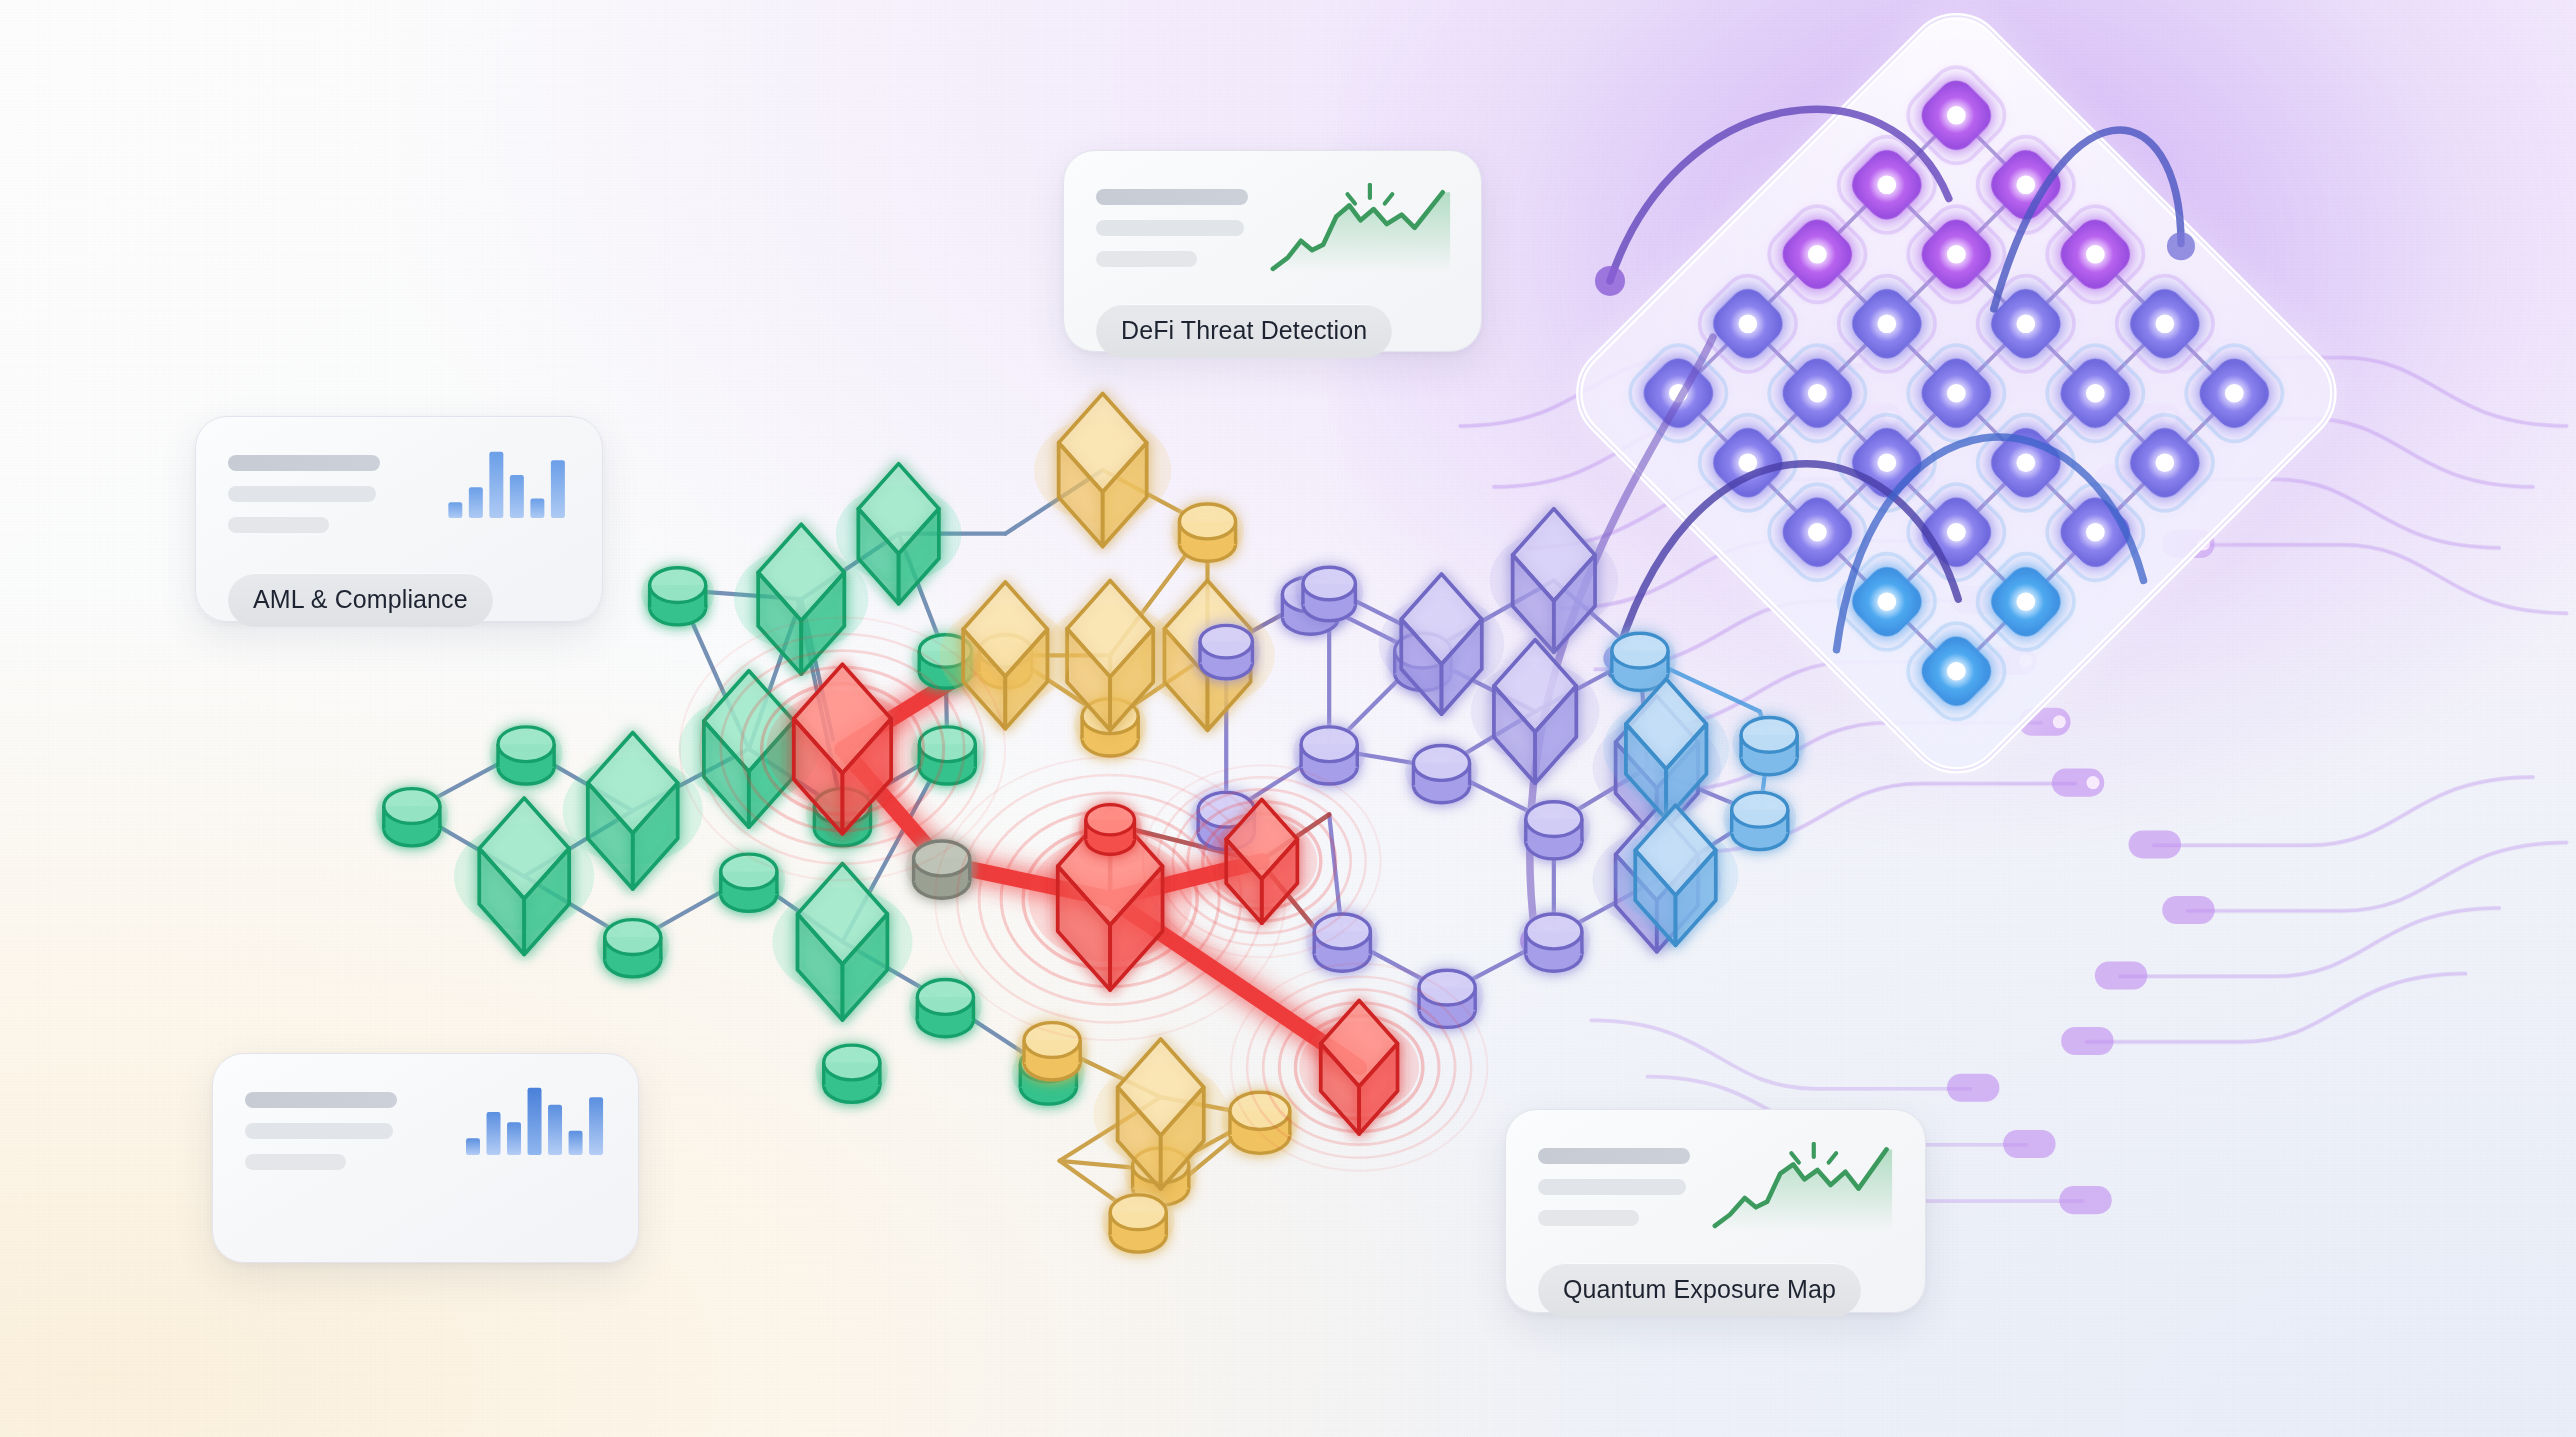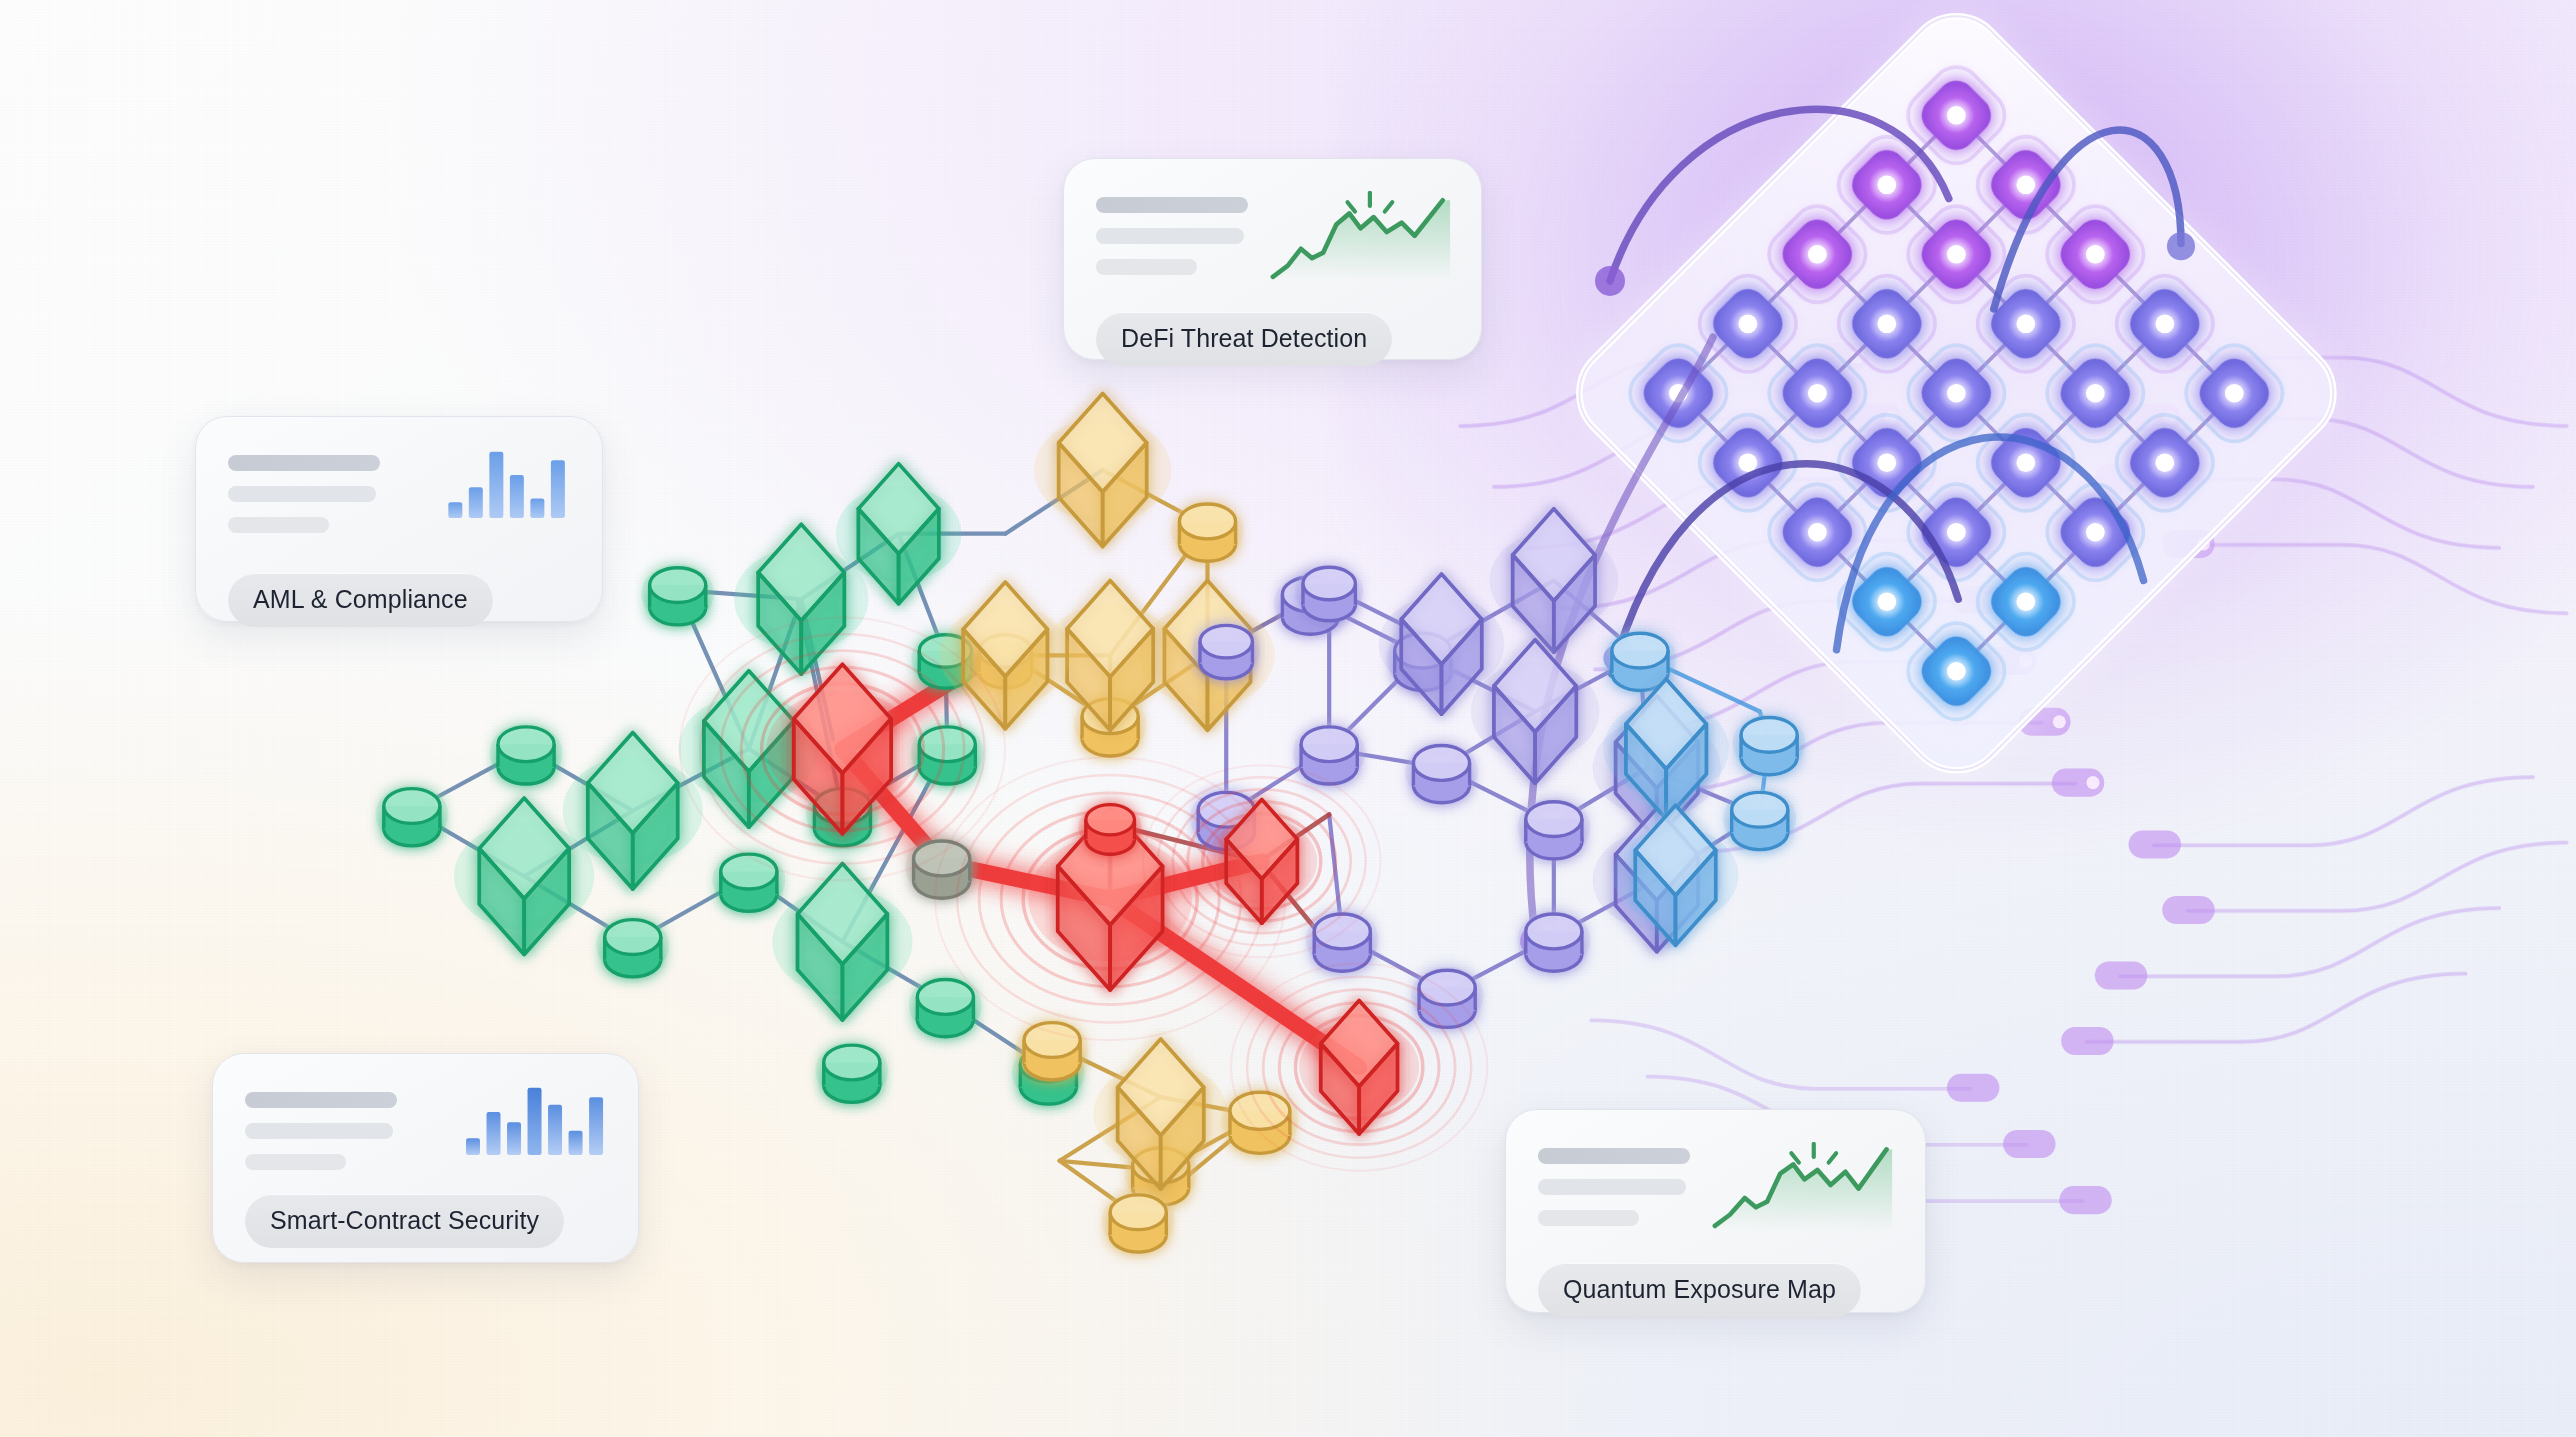--- a/index.html
+++ b/index.html
@@ -60,21 +60,21 @@
     background:linear-gradient(180deg,#e7e9ec 0%,#dfe1e5 100%);
     border-radius:935px;
     padding:12px 25px 13px 25px;
     font-size:25px;
     letter-spacing:0.1px;
     color:#1d2330;
     white-space:nowrap;
     box-shadow:inset 0 0.9px 0 rgba(255,255,255,.8);
   }
 
-  #card-defi     { left:1063px; top:158px;  width:419px; height:202px; }
+  #card-defi     { left:1063px; top:150px;  width:419px; height:202px; }
   #card-aml      { left:195px;  top:416px;  width:408px; height:206px;gap:16px; }
   #card-smart    { left:212px;  top:1053px; width:427px; height:210px; }
   #card-quantum  { left:1505px; top:1109px; width:421px; height:204px; }
 
   #card-defi .pill, #card-quantum .pill { margin-top:20.6px; }
 </style>
 </head>
 <body>
 
 <div id="stage">
@@ -997,21 +997,20 @@
             <rect x="24" y="28" width="15" height="46" rx="2.5"></rect>
             <rect x="46" y="39" width="15" height="35" rx="2.5"></rect>
             <rect x="90" y="20" width="15" height="54" rx="2.5"></rect>
             <rect x="112" y="48" width="15" height="26" rx="2.5"></rect>
             <rect x="134" y="12" width="15" height="62" rx="2.5"></rect>
           </g>
           <rect x="68" y="2" width="15" height="72" rx="2.5" fill="url(#barB2)"></rect>
         </svg>
       </span>
     </div>
-    <span class="pill">Smart-Contract Security</span>
   </div>
 
   <div class="card" id="card-quantum">
     <div class="card-top">
       <span class="skel">
           <i class="a"></i>
           <i class="b"></i>
           <i class="c"></i>
         </span>
       <span class="mini">

